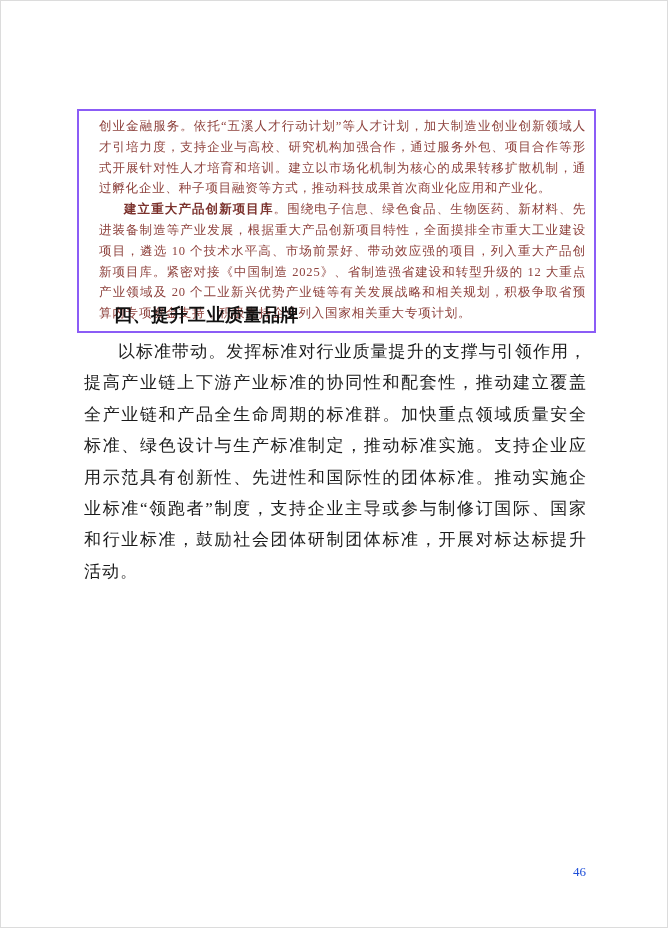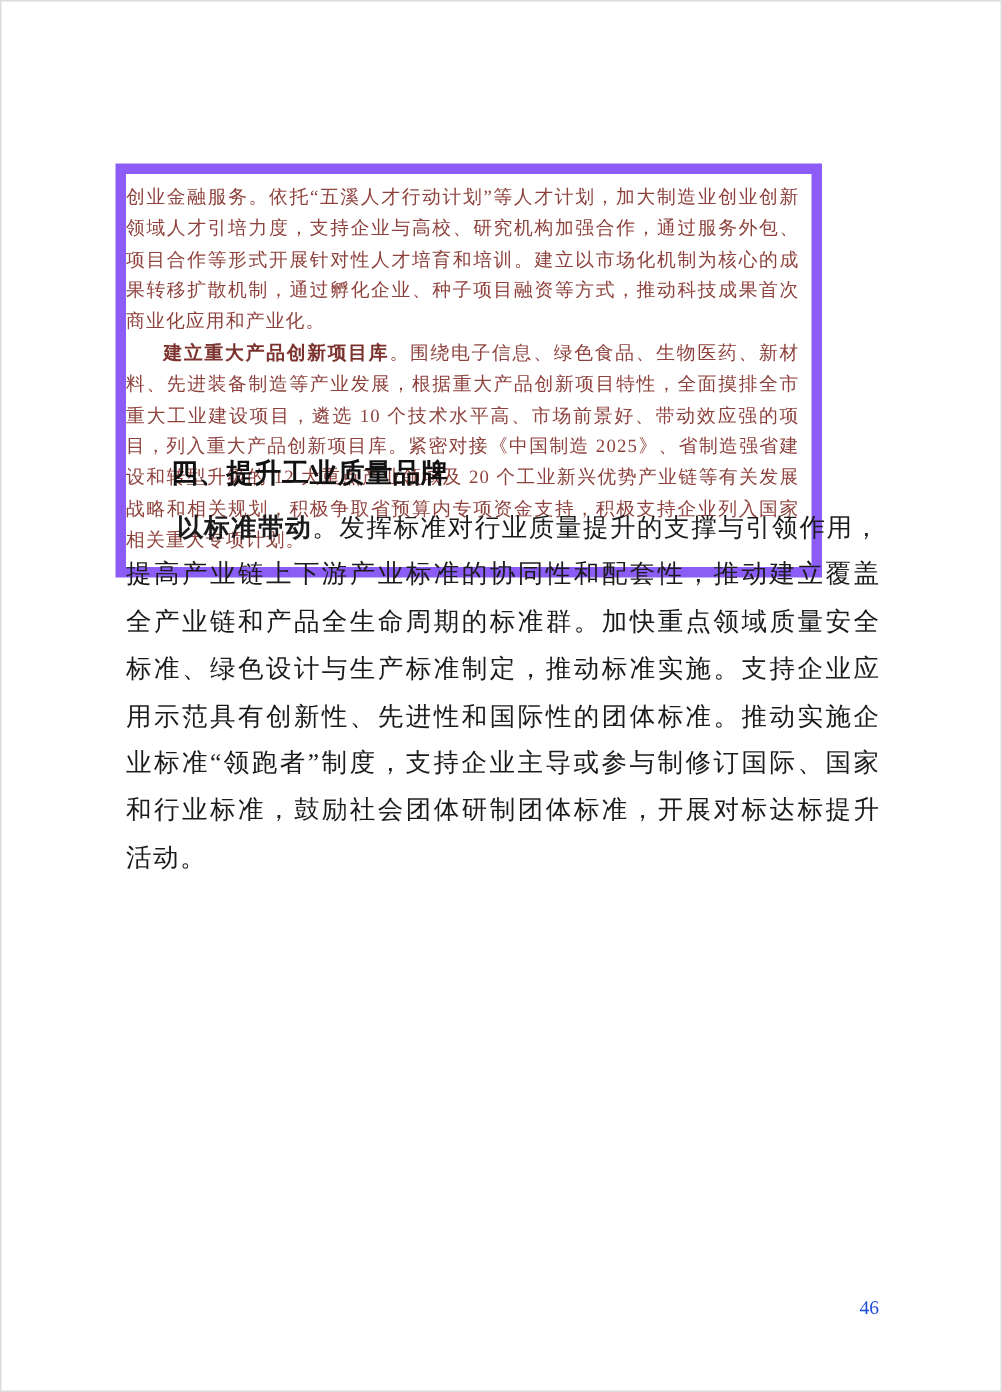--- a/index.html
+++ b/index.html
@@ -11,24 +11,24 @@
     box-sizing: border-box;
     border: 1px solid #dcdcdc;
     font-family: "Liberation Serif", "DejaVu Serif", serif;
     overflow: hidden;
   }
   
   .callout {
     position: absolute;
     left: 76px;
     top: 108px;
-    width: 471px;
+    width: 519px;
     box-sizing: border-box;
-    border: 7px solid #8b5cf6;
-    padding: 5px 8px 7px 0;
+    border: 2px solid #8b5cf6;
+    padding: 5px 8px 7px 20px;
     color: #8e423d;
     font-size: 12.5px;
     line-height: 20.8px;
     letter-spacing: 0.8px;
     text-align: justify;
   }
   .callout p { margin: 0; }
   .callout p.indent { text-indent: 2em; }
   .callout .lead { font-weight: bold; color: #7c332e; }
   
@@ -49,21 +49,21 @@
     letter-spacing: 0.5px;
   }
   .body-p {
     margin: 0;
     font-size: 17px;
     line-height: 31.4px;
     letter-spacing: 1px;
     text-align: justify;
     text-indent: 2em;
   }
-  .body-p .lead { font-weight: bold; }
+  .body-p .lead { font-weight: normal; }
   
   .page-number {
     position: absolute;
     left: 572px;
     top: 863px;
     font-size: 13px;
     color: #1d4ed8;
   }
 </style>
 </head>

